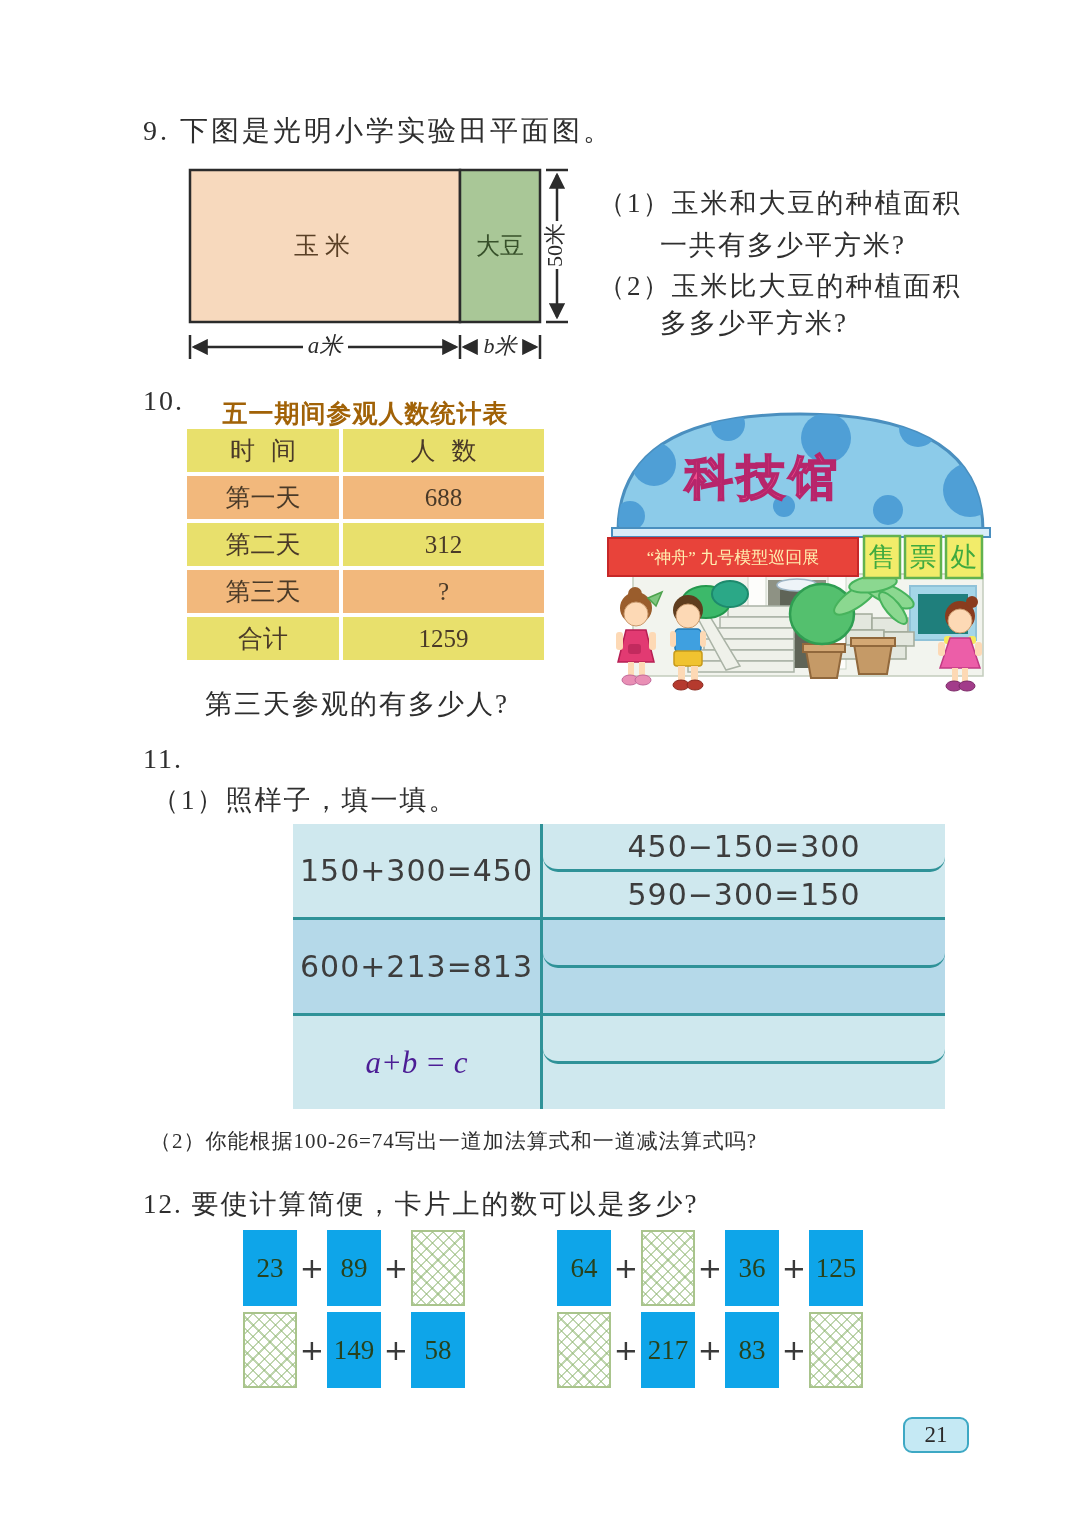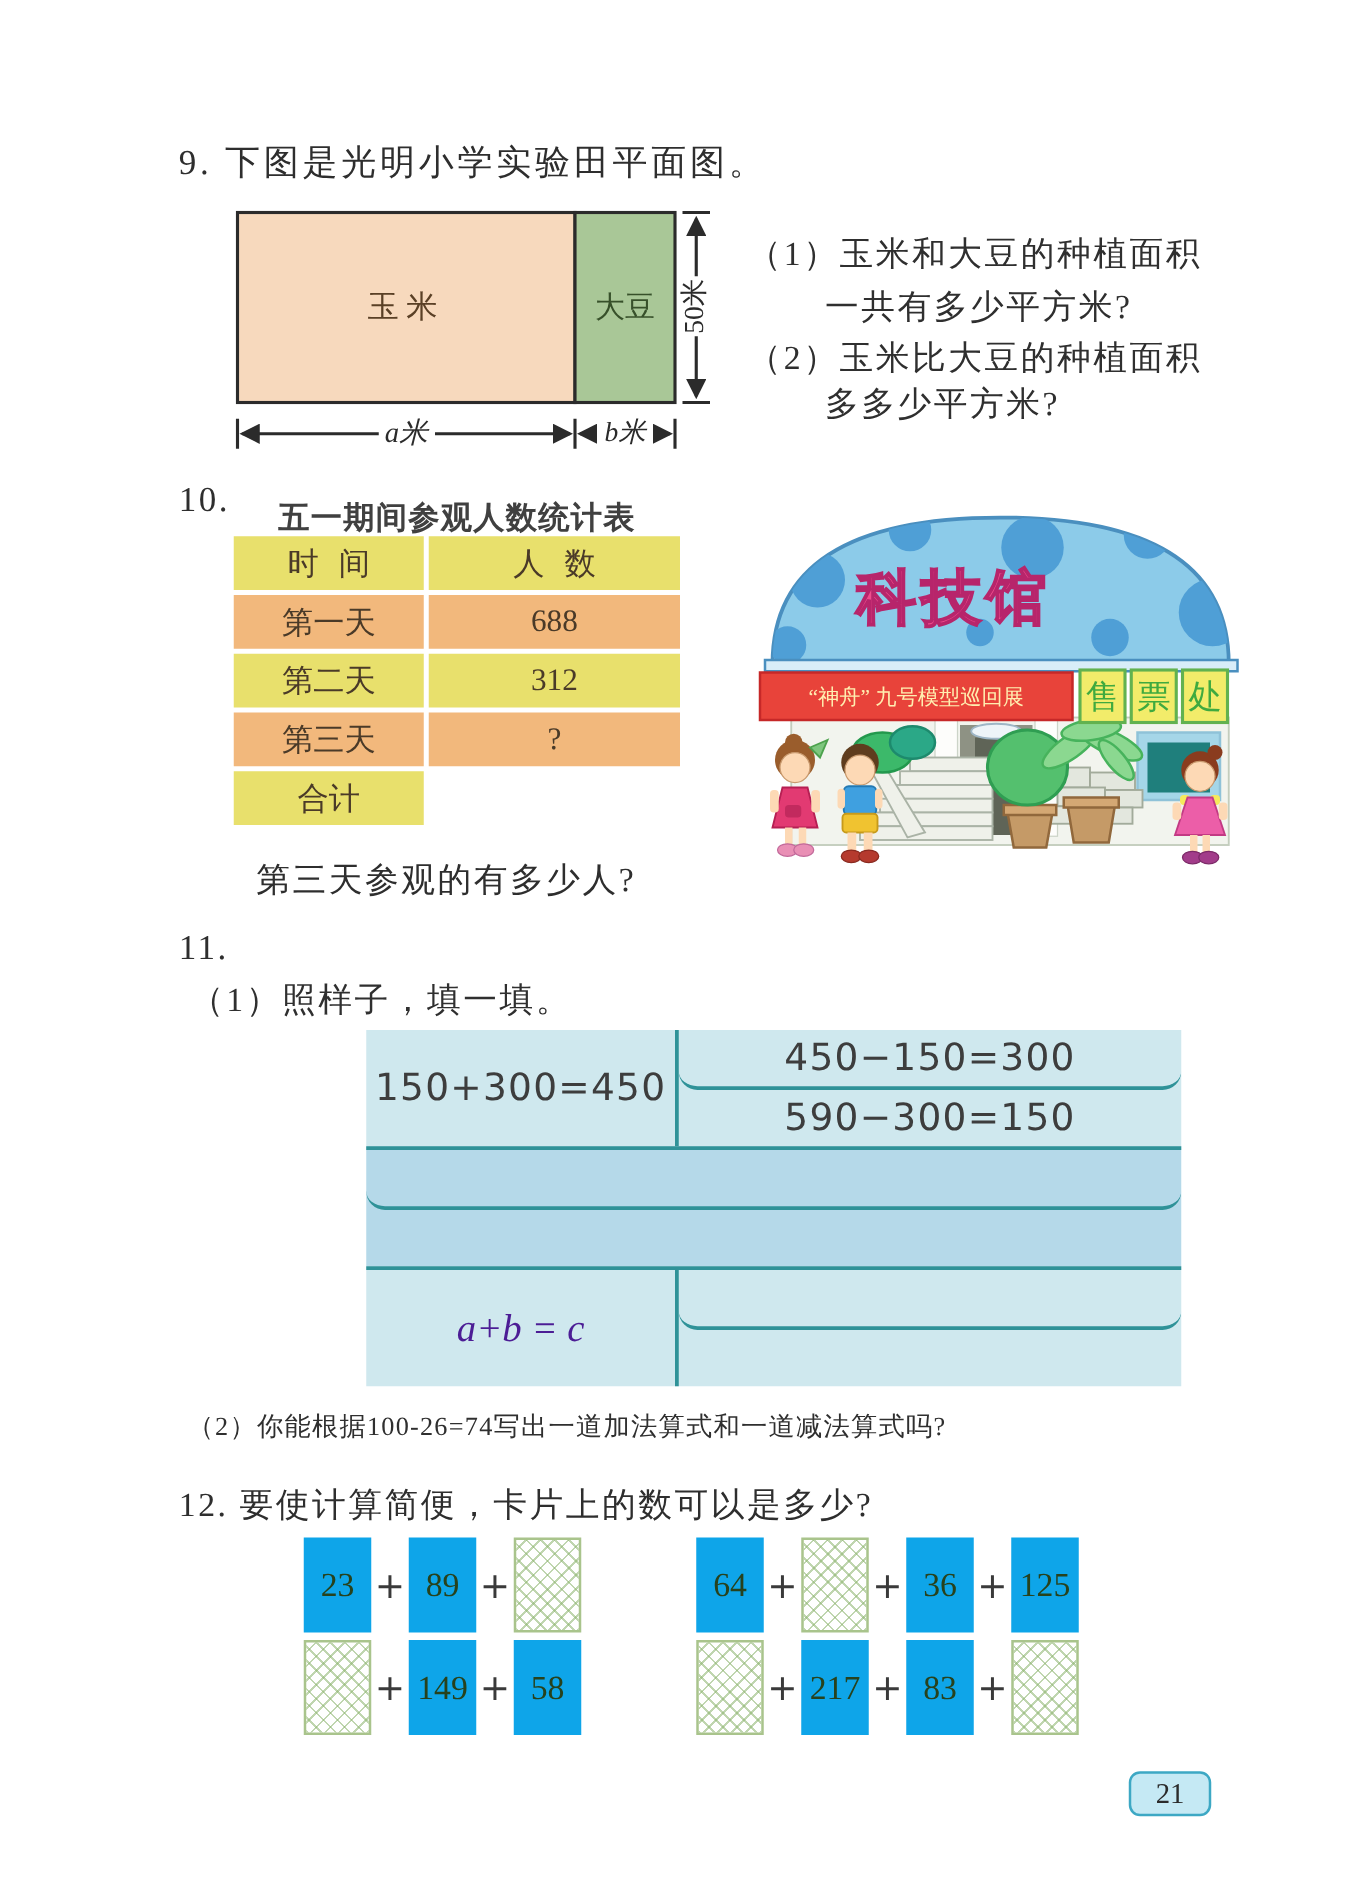--- a/index.html
+++ b/index.html
@@ -10,21 +10,21 @@
   .abs{position:absolute;}
   .zhtext{font-size:27px;line-height:1.35;letter-spacing:2px;color:#2e2e2e;}
 
   
   .p9-title{left:143px;top:112px;font-size:28px;letter-spacing:3px;}
   .p9-q{left:598px;width:430px;font-size:27px;letter-spacing:2px;}
   .q-indent{left:660px;}
 
   
   .p10-num{left:143px;top:382px;font-size:28px;}
-  .t10-title{left:187px;top:397px;width:357px;text-align:center;font-size:25px;font-weight:bold;letter-spacing:1px;color:#404040;}
+  .t10-title{left:187px;top:397px;width:357px;text-align:center;font-size:25px;font-weight:bold;letter-spacing:1px;color:#a16207;}
   .t10{left:187px;top:429px;display:grid;grid-template-columns:152px 201px;grid-auto-rows:43px;gap:4px;}
   .t10 .cell{display:flex;align-items:center;justify-content:center;font-size:25px;color:#4a3a28;}
   .t10 .yellow{background:#e8e06c;}
   .t10 .orange{background:#f2b87c;}
   .t10 .sp{letter-spacing:16px;padding-left:16px;}
   .p10-question{left:205px;top:686px;font-size:27px;letter-spacing:2px;}
 
   
   .p11-num{left:143px;top:740px;font-size:28px;}
   .p11-part1{left:152px;top:782px;font-size:27px;letter-spacing:2px;}
@@ -107,20 +107,21 @@
   <div class="abs t10">
     <div class="cell yellow sp">时间</div>
     <div class="cell yellow sp">人数</div>
     <div class="cell orange">第一天</div>
     <div class="cell orange">688</div>
     <div class="cell yellow">第二天</div>
     <div class="cell yellow">312</div>
     <div class="cell orange">第三天</div>
     <div class="cell orange">?</div>
     <div class="cell yellow">合计</div>
+    <div class="cell yellow">1259</div>
   </div>
 
   <div class="abs zhtext p10-question">第三天参观的有多少人?</div>
 
   <svg class="abs" style="left:588px;top:398px;width:425px;height:305px" viewBox="0 0 425 305">
     <defs>
       <clipPath id="domeClip">
           <path d="M30,133 Q30,16 212,16 Q395,16 395,133 Z"></path>
         </clipPath>
     </defs>
@@ -256,20 +257,23 @@
       <div class="t11-right">
         <div class="t11-sub top">
             <span class="eq">450−150=300</span>
           </div>
         <div class="t11-sub">
             <span class="eq">590−300=150</span>
           </div>
       </div>
     </div>
     <div class="t11-row row-mid">
+      <div class="t11-left">
+          <span class="eq">600+213=813</span>
+        </div>
       <div class="t11-right">
         <div class="t11-sub top">
             <span class="eq"></span>
           </div>
         <div class="t11-sub">
             <span class="eq"></span>
           </div>
       </div>
     </div>
     <div class="t11-row row-light">

